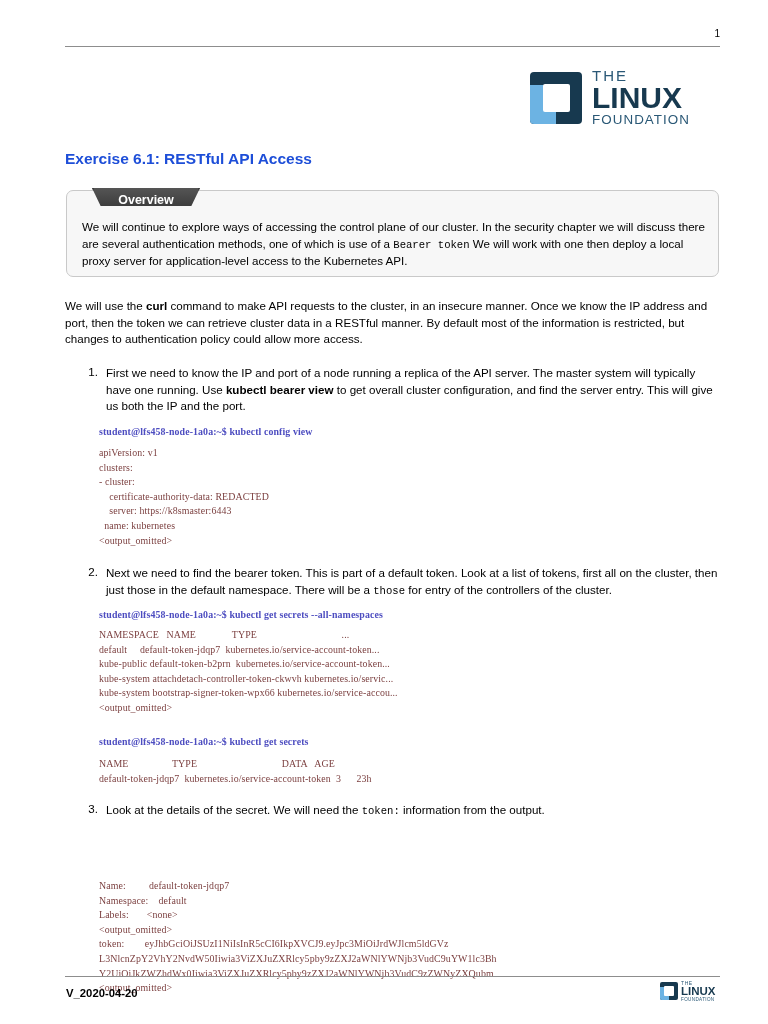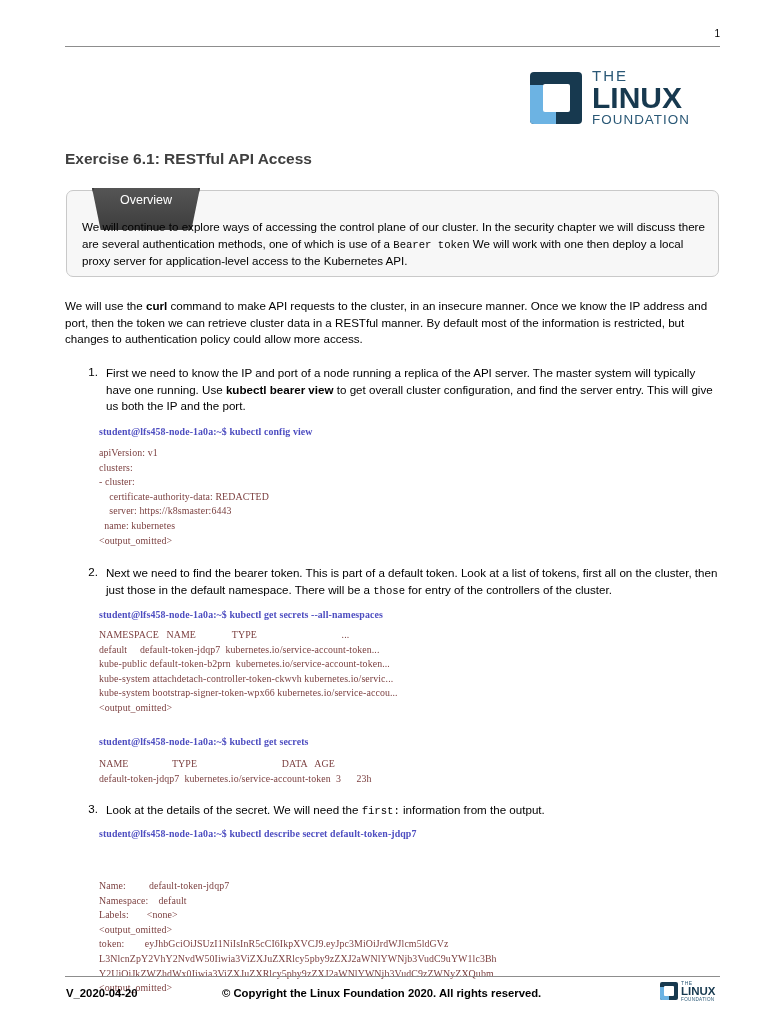--- a/index.html
+++ b/index.html
@@ -101,45 +101,45 @@
     line-height: 15px;
   }
 
   
   .doc-title {
     position: absolute;
     left: 65px;
     top: 150px;
     font-size: 15.5px;
     font-weight: bold;
-    color: #404040;
+    color: #1d4ed8;
   }
 
   
   .overview-box {
     position: absolute;
     left: 66px;
     top: 190px;
     width: 653px;
     height: 87px;
     background: #f7f7f7;
     border: 1px solid #c9c9c9;
     border-radius: 7px;
     box-sizing: border-box;
   }
   .overview-tab {
     position: absolute;
     left: 92px;
     top: 188px;
     width: 108px;
-    height: 42px;
+    height: 18px;
     background: linear-gradient(to bottom, #555555, #3d3d3d);
     color: #ffffff;
     font-size: 12.5px;
-    font-weight: normal;
+    font-weight: bold;
     text-align: center;
     line-height: 24px;
     clip-path: polygon(0% 0%, 100% 0%, 92% 100%, 8% 100%);
     
   }
   .overview-tab::before {
     content: "";
     position: absolute;
     left: -6px; top: 0;
     width: 8px; height: 6px;
@@ -326,35 +326,33 @@
 kube-public default-token-b2prn  kubernetes.io/service-account-token...
 kube-system attachdetach-controller-token-ckwvh kubernetes.io/servic...
 kube-system bootstrap-signer-token-wpx66 kubernetes.io/service-accou...
 &lt;output_omitted&gt;</div>
   <div class="code cmd" style="left:99px; top:735px;">student@lfs458-node-1a0a:~$ kubectl get secrets</div>
   <div class="code out" style="left:99px; top:757px;">NAME                 TYPE                                 DATA   AGE
 default-token-jdqp7  kubernetes.io/service-account-token  3      23h</div>
 
   <div class="step" style="top:802px;">
     <div class="step-num">3.</div>
-    <div class="step-text"><span>Look at the details of the secret. We will need the </span><span class="mono-inline">first:</span><span> information from the output.</span></div>
-  </div>
-  <div class="code cmd" style="left:99px; top:827px;">student@lfs458-node-1a0a:~$ kubectl describe secret default-token-jdqp7</div>
+    <div class="step-text"><span>Look at the details of the secret. We will need the </span><span class="mono-inline">token:</span><span> information from the output.</span></div>
+  </div>
   <div class="code out" style="left:99px; top:847px;margin-top:32px;">Name:         default-token-jdqp7
 Namespace:    default
 Labels:       &lt;none&gt;
 &lt;output_omitted&gt;
 token:        eyJhbGciOiJSUzI1NiIsInR5cCI6IkpXVCJ9.eyJpc3MiOiJrdWJlcm5ldGVz
 L3NlcnZpY2VhY2NvdW50Iiwia3ViZXJuZXRlcy5pby9zZXJ2aWNlYWNjb3VudC9uYW1lc3Bh
 Y2UiOiJkZWZhdWx0Iiwia3ViZXJuZXRlcy5pby9zZXJ2aWNlYWNjb3VudC9zZWNyZXQubm
 &lt;output_omitted&gt;</div>
 
   <div class="footer-rule"></div>
   <div class="footer-version">V_2020-04-20</div>
-  <div class="footer-copy">© Copyright the Linux Foundation 2020. All rights reserved.</div>
   <div class="footer-logo">
     <div class="fmark">
       <div class="fouter"></div>
       <div class="flblue"></div>
       <div class="finner"></div>
     </div>
     <div class="ftxt">
       <div class="fthe">THE</div>
       <div class="flinux">LINUX</div>
       <div class="ffound">FOUNDATION</div>

